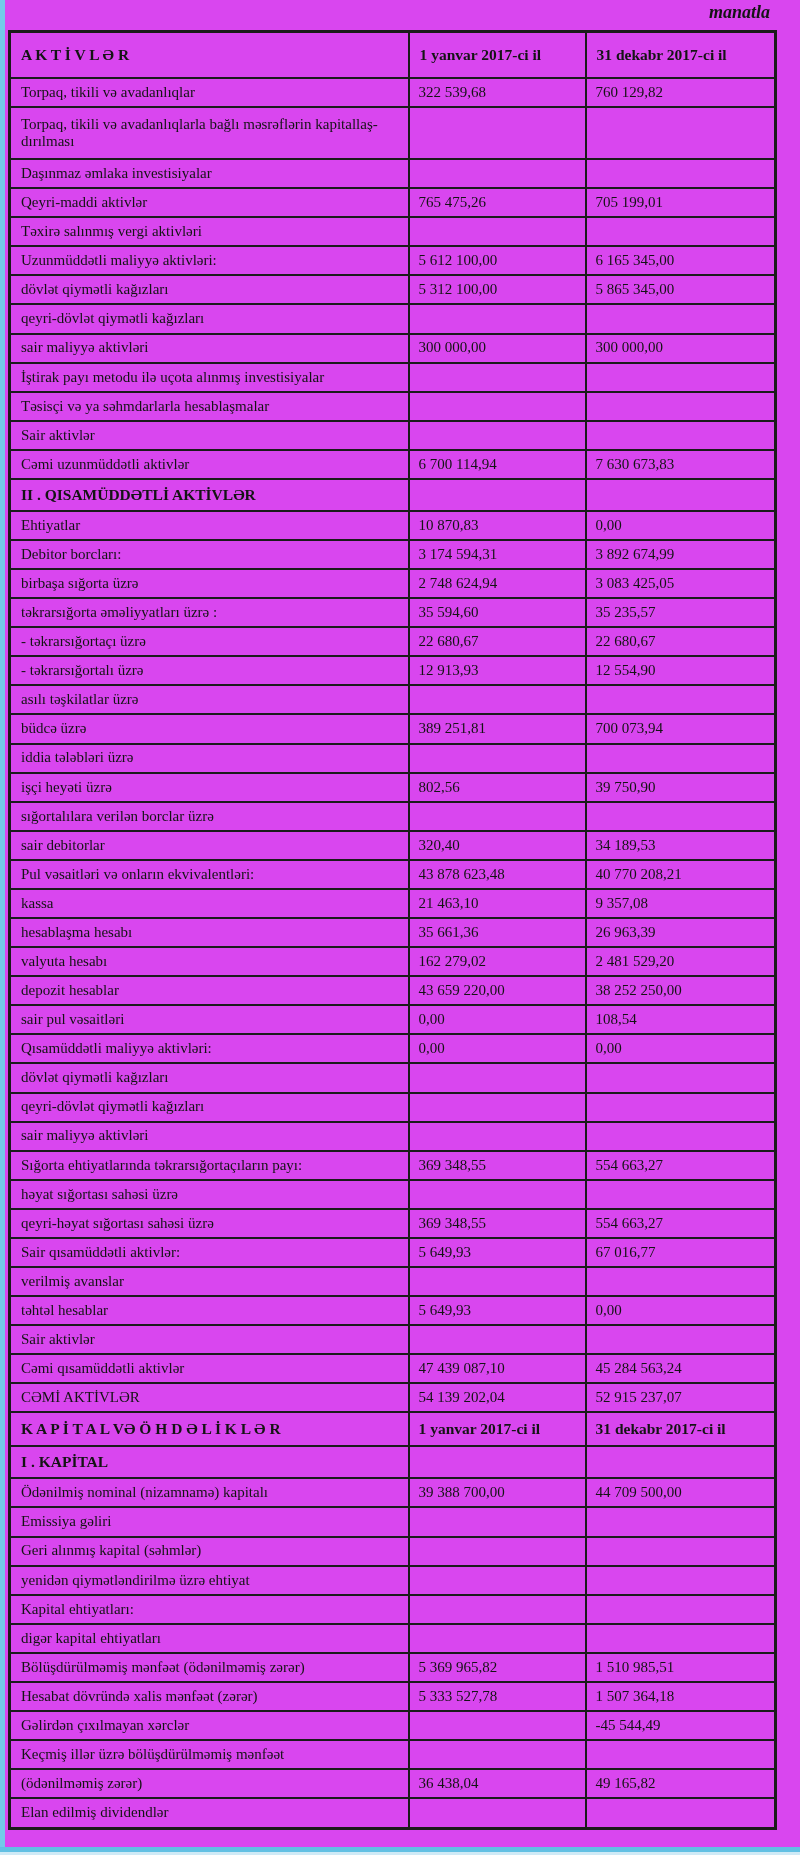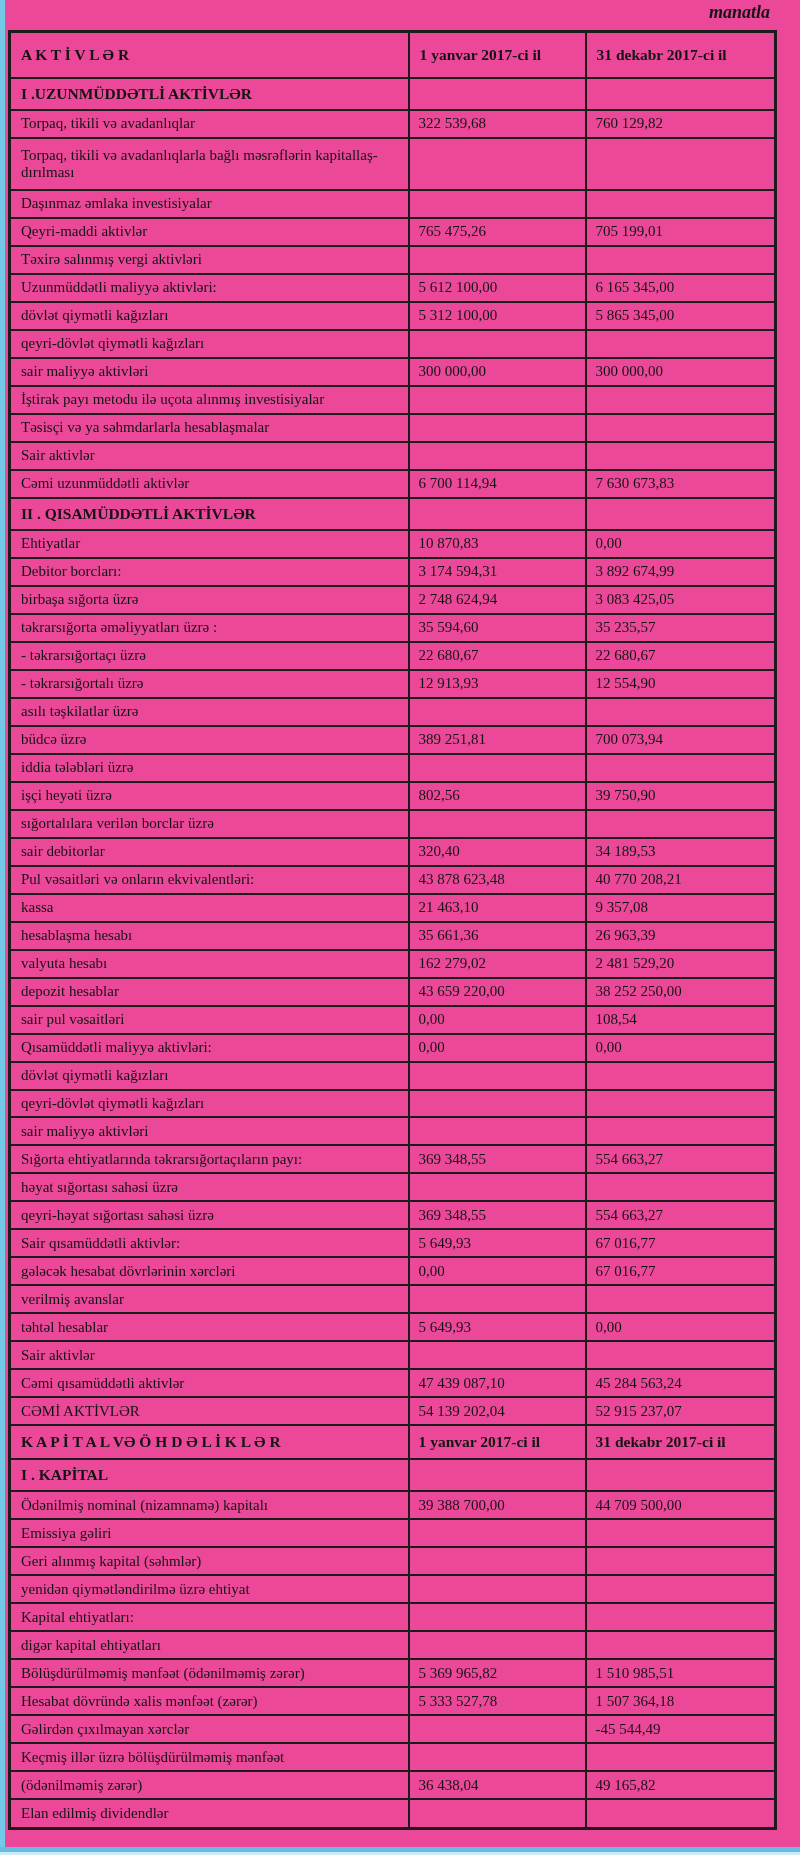--- a/index.html
+++ b/index.html
@@ -1,17 +1,17 @@
 <!DOCTYPE html>
 <html><head>
 <meta charset="utf-8">
 <style>
   html,body { margin:0; padding:0; background:#ffffff; }
   .page {
-    position:relative; width:800px; height:1855px; background:#ec4899;
+    position:relative; width:800px; height:1855px; background:#d946ef;
     font-family:"Liberation Serif", serif; color:#141414; overflow:hidden;
   }
   .left-stripe  { position:absolute; left:0; top:0; width:5px; height:1855px; background:#74c9e9; }
   .bottom-stripe{ position:absolute; left:0; bottom:3px; width:800px; height:5px; background:#62c0e3; }
   .bottom-stripe-light{ position:absolute; left:0; bottom:0; width:800px; height:3px; background:#cfeaf6; }
   .unit-label {
     position:absolute; top:2px; right:30px;
     font-weight:bold; font-style:italic; font-size:18px;
   }
   table.balance {
@@ -57,25 +57,20 @@
       <col class="c-v2">
     </colgroup>
     <thead>
       <tr>
         <th>A K T İ V L Ə R</th>
         <th>1 yanvar 2017-ci il</th>
         <th>31 dekabr 2017-ci il</th>
       </tr>
     </thead>
     <tbody>
-        <tr class="r-section">
-      <td class="lbl">I .UZUNMÜDDƏTLİ AKTİVLƏR</td>
-      <td class="val"></td>
-      <td class="val"></td>
-    </tr>
         <tr class="r-normal">
       <td class="lbl">Torpaq, tikili və avadanlıqlar</td>
       <td class="val">322 539,68</td>
       <td class="val">760 129,82</td>
     </tr>
         <tr class="r-double">
       <td class="lbl">Torpaq, tikili və avadanlıqlarla bağlı məsrəflərin kapitallaş-
 dırılması</td>
       <td class="val"></td>
       <td class="val"></td>
@@ -261,25 +256,20 @@
       <td class="val"></td>
     </tr>
         <tr class="r-normal">
       <td class="lbl">qeyri-həyat sığortası sahəsi üzrə</td>
       <td class="val">369 348,55</td>
       <td class="val">554 663,27</td>
     </tr>
         <tr class="r-normal">
       <td class="lbl">Sair qısamüddətli aktivlər:</td>
       <td class="val">5 649,93</td>
-      <td class="val">67 016,77</td>
-    </tr>
-        <tr class="r-normal">
-      <td class="lbl">gələcək hesabat dövrlərinin xərcləri</td>
-      <td class="val">0,00</td>
       <td class="val">67 016,77</td>
     </tr>
         <tr class="r-normal">
       <td class="lbl">verilmiş  avanslar</td>
       <td class="val"></td>
       <td class="val"></td>
     </tr>
         <tr class="r-normal">
       <td class="lbl">təhtəl hesablar</td>
       <td class="val">5 649,93</td>

